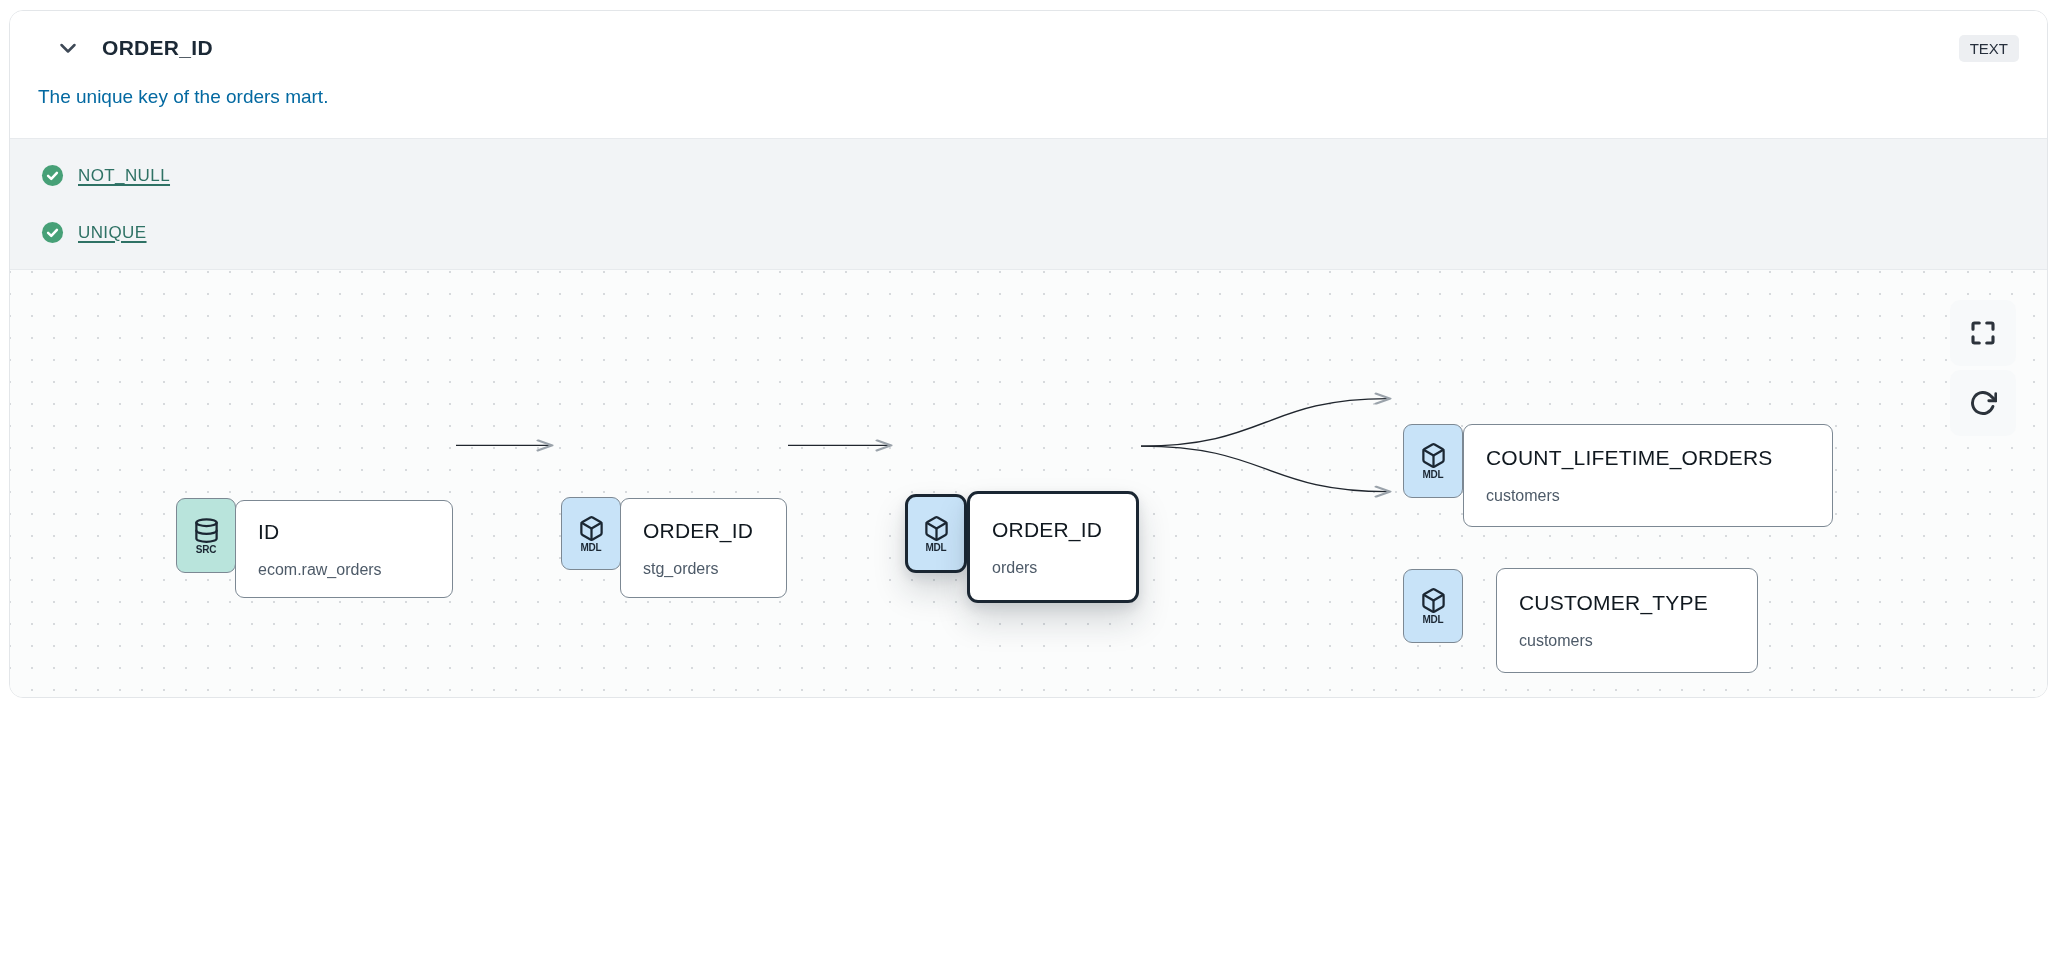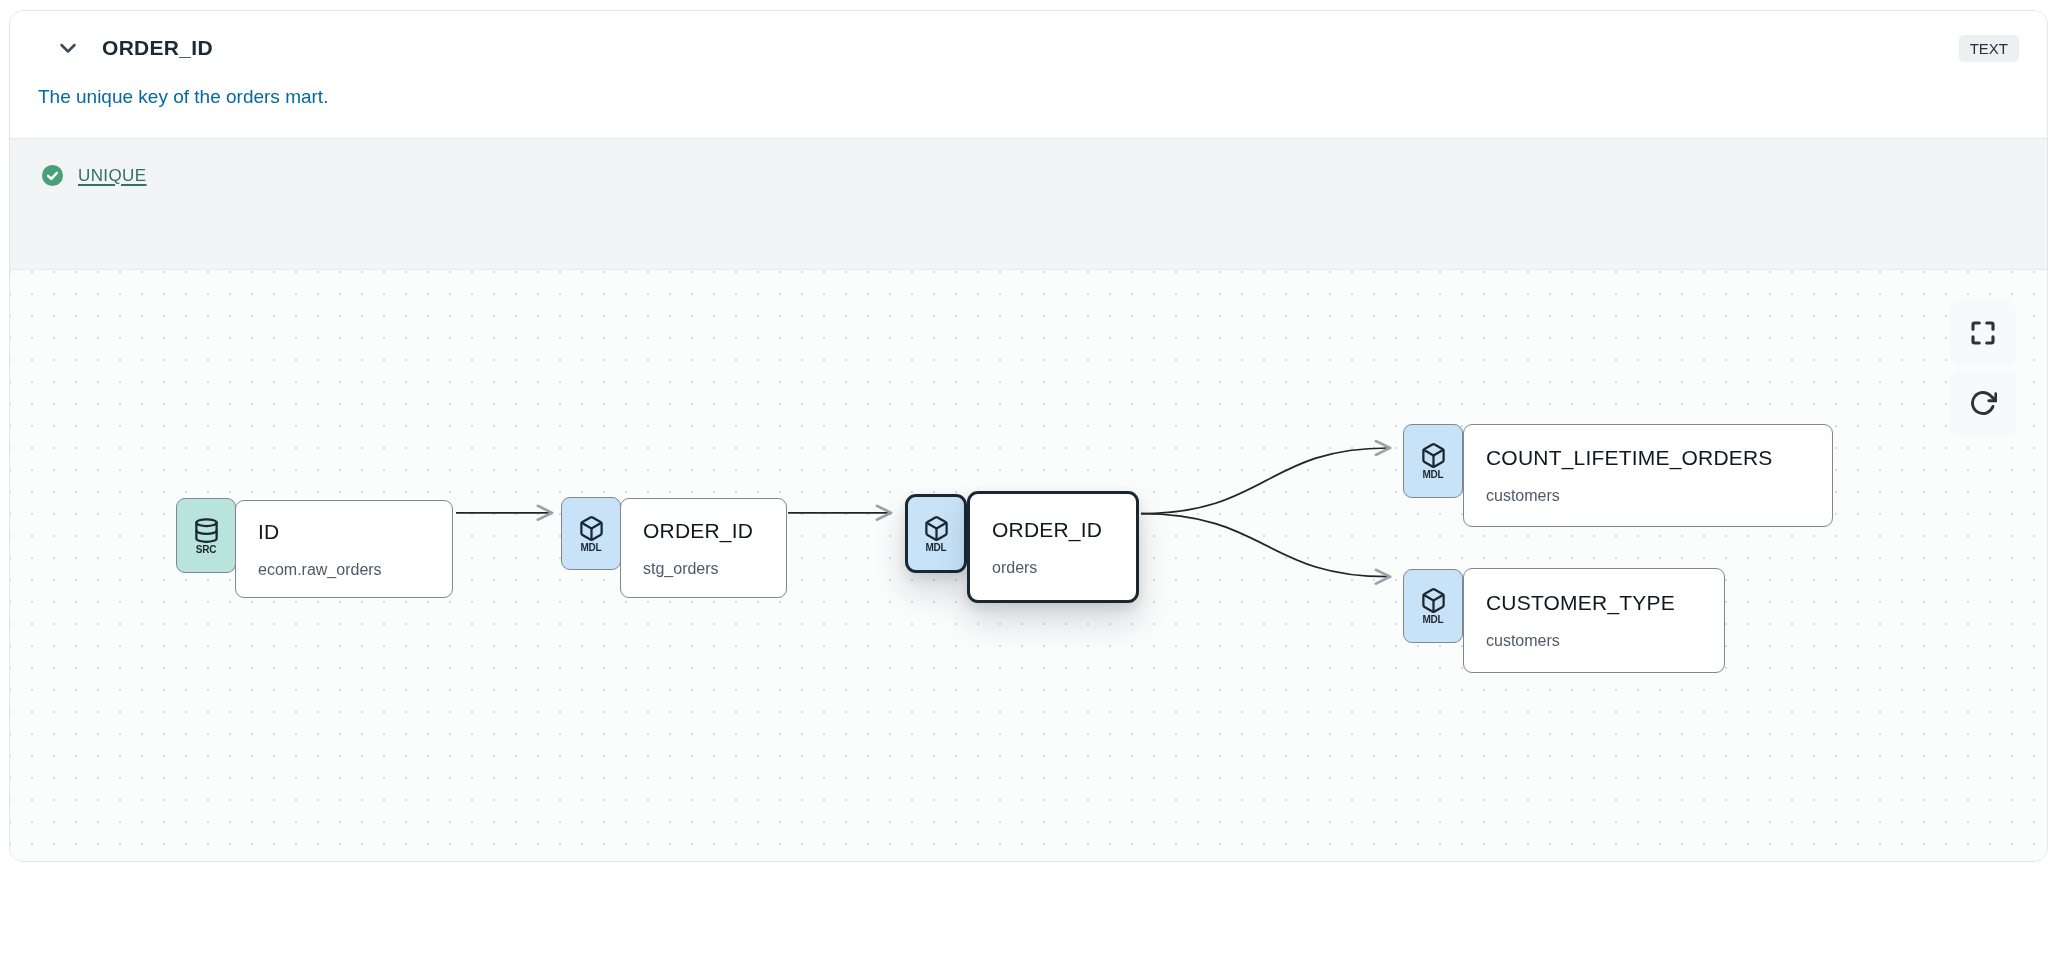--- a/index.html
+++ b/index.html
@@ -4,21 +4,21 @@
 <style>
   * { box-sizing: border-box; }
   html,body { margin:0; padding:0; }
   body {
     width:2058px; height:964px; background:#ffffff;
     font-family:"Liberation Sans", sans-serif;
     position:relative; overflow:hidden;
     -webkit-font-smoothing:antialiased;
   }
   .card {
-    position:absolute; left:9px; top:10px; width:2039px; height:852px;
+    position:absolute; left:9px; top:10px; width:2039px; height:688px;
     background:#fff; border:1px solid #e3e6e9; border-radius:14px;
     display:flex; flex-direction:column; overflow:hidden;
   }
   
   .hdr { height:127px; padding:23px 28px 0 28px; background:#fff; flex:none; position:relative; }
   .hdr-row { display:flex; align-items:center; padding-left:16px; }
   .chev { width:28px; height:28px; display:flex; align-items:center; justify-content:center; color:#3e4956; cursor:pointer; flex:none; }
   .hdr-title { margin:0 0 0 20px; font-size:21px; font-weight:700; color:#1c2936; letter-spacing:.3px; }
   .type-badge {
     margin-left:auto; background:#edeff2; color:#27303d; font-size:15px; font-weight:500;
@@ -85,20 +85,29 @@
             <polyline points="5.5 9 12 15.5 18.5 9"></polyline>
           </svg>
       </span>
       <h1 class="hdr-title">ORDER_ID</h1>
       <span class="type-badge">TEXT</span>
     </div>
     <p class="desc">The unique key of the orders mart.</p>
   </header>
 
   <section class="tests">
+    <div class="test-row">
+      <span class="check">
+        <svg width="23" height="23" viewBox="0 0 24 24">
+            <circle cx="12" cy="12" r="11" fill="#47a077"></circle>
+            <polyline points="7.4 12.4 10.7 15.5 16.6 9.2" fill="none" stroke="#ffffff" stroke-width="2.6" stroke-linecap="round" stroke-linejoin="round"></polyline>
+          </svg>
+      </span>
+      <a class="test-link">NOT_NULL</a>
+    </div>
     <div class="test-row">
       <span class="check">
         <svg width="23" height="23" viewBox="0 0 24 24">
             <circle cx="12" cy="12" r="11" fill="#47a077"></circle>
             <polyline points="7.4 12.4 10.7 15.5 16.6 9.2" fill="none" stroke="#ffffff" stroke-width="2.6" stroke-linecap="round" stroke-linejoin="round"></polyline>
           </svg>
       </span>
       <a class="test-link">UNIQUE</a>
     </div>
   </section>
@@ -180,21 +189,21 @@
     <div class="node-tab tab-mdl" style="left:1393px;top:299px;width:60px;height:74px;">
       <span class="tab-icon">
         <svg width="27" height="27" viewBox="0 0 24 24" fill="none" stroke="currentColor" stroke-width="2" stroke-linecap="round" stroke-linejoin="round">
             <path d="M21 16V8a2 2 0 0 0-1-1.73l-7-4a2 2 0 0 0-2 0l-7 4A2 2 0 0 0 3 8v8a2 2 0 0 0 1 1.73l7 4a2 2 0 0 0 2 0l7-4A2 2 0 0 0 21 16z"></path>
             <polyline points="3.27 6.96 12 12.01 20.73 6.96"></polyline>
             <line x1="12" y1="22.08" x2="12" y2="12"></line>
           </svg>
       </span>
       <span class="tab-kind">MDL</span>
     </div>
-    <div class="node-card" style="left:1453px;top:298px;width:262px;height:105px;">
+    <div class="node-card" style="left:1486px;top:298px;width:262px;height:105px;">
       <span class="node-title">CUSTOMER_TYPE</span>
       <span class="node-sub">customers</span>
     </div>
 
     <button class="canvas-btn" style="left:1940px;top:30px;">
       <span style="display:flex;">
         <svg width="30" height="30" viewBox="0 0 24 24" fill="none" stroke="currentColor" stroke-width="2.5" stroke-linecap="round" stroke-linejoin="round">
             <path d="M4 9V5.2C4 4.54 4.54 4 5.2 4H9"></path>
             <path d="M15 4h3.8C19.46 4 20 4.54 20 5.2V9"></path>
             <path d="M20 15v3.8c0 .66-.54 1.2-1.2 1.2H15"></path>

